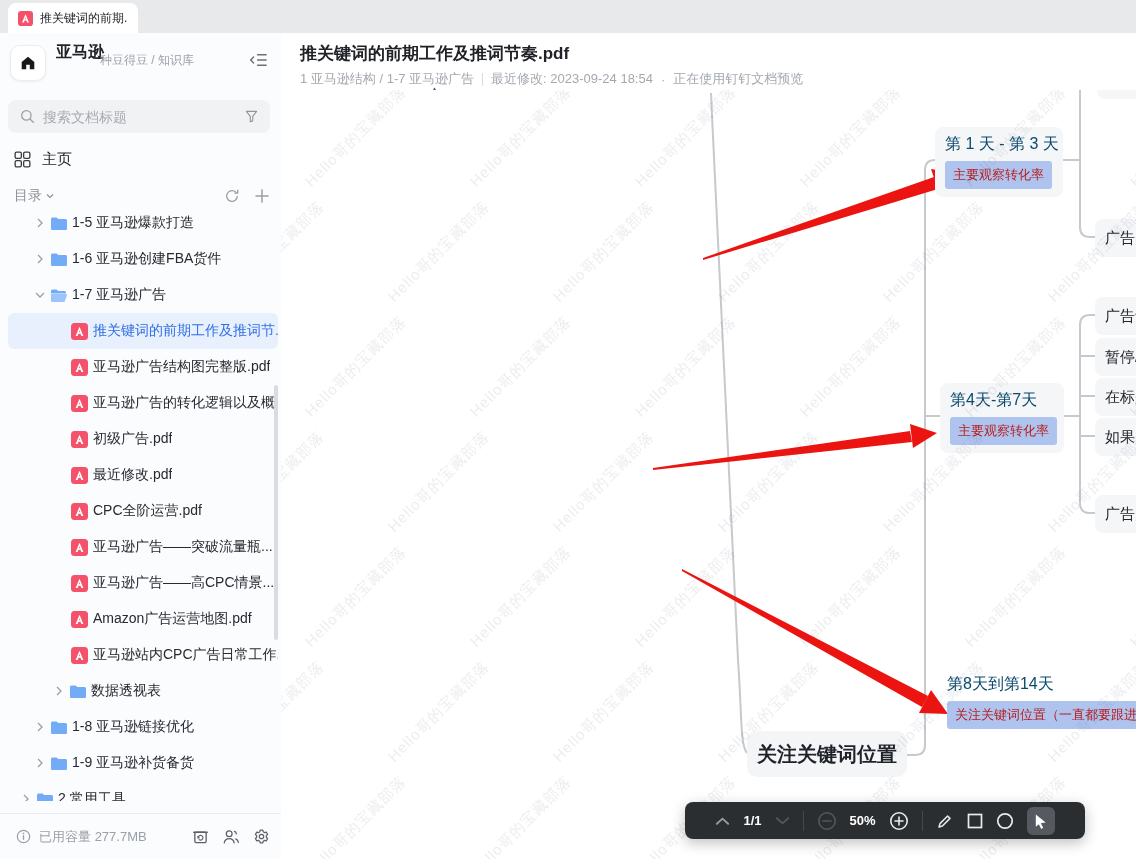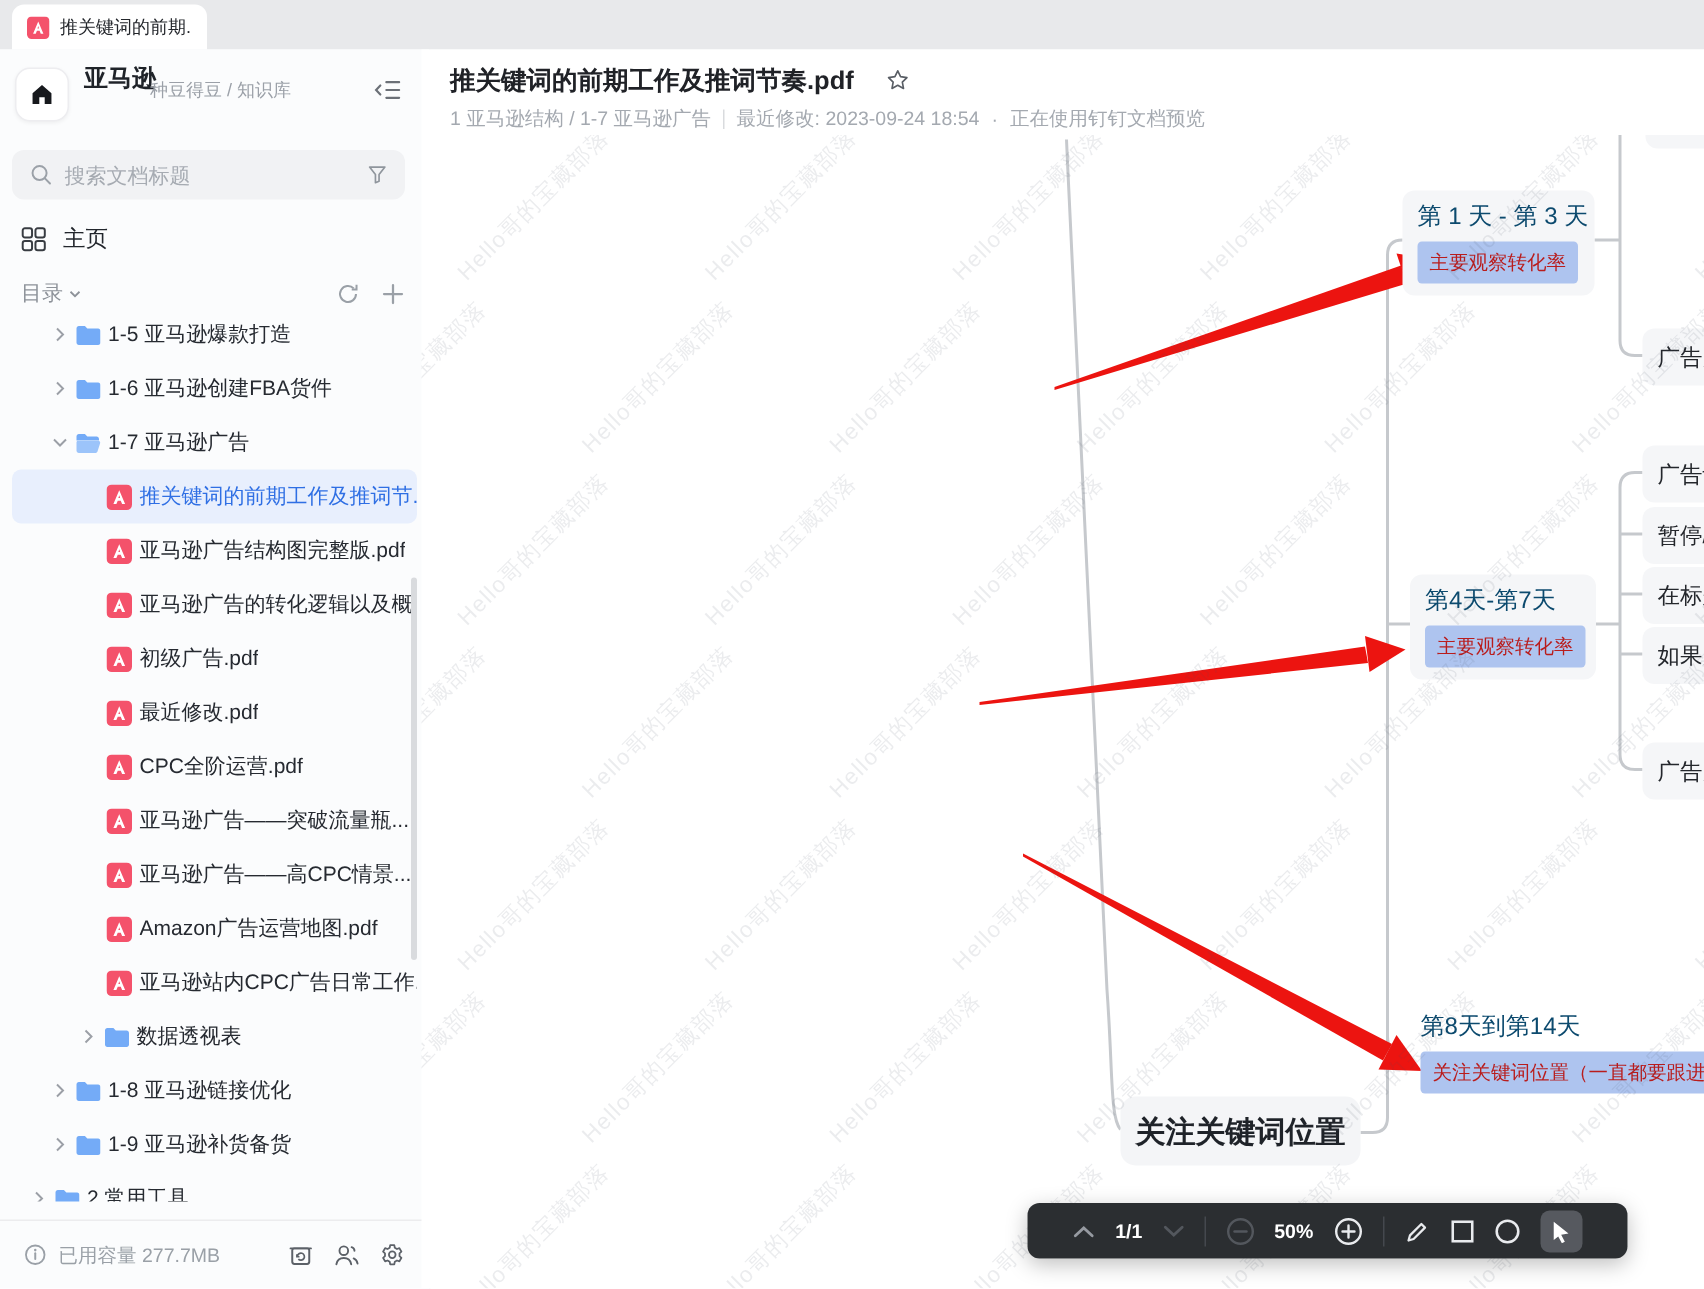--- a/index.html
+++ b/index.html
@@ -55,21 +55,21 @@
 
   .side-foot { position:absolute; left:0; bottom:0; width:100%; height:46px;
     border-top:1px solid #ececee; display:flex; align-items:center; padding:0 16px; gap:8px;
     background:#fbfcfd; }
   .foot-label { font-size:13px; color:#9aa0a7; }
   .foot-icons { margin-left:auto; display:flex; align-items:center; gap:13px; }
   .foot-icons > span { display:flex; cursor:pointer; }
 
   
   .doc-header { position:absolute; left:281px; top:33px; width:855px; height:57px; background:#fff; }
-  .doc-title-row { position:absolute; left:19px; top:9px; display:flex; align-items:center; gap:21px; }
+  .doc-title-row { position:absolute; left:19px; top:9px; display:flex; align-items:center; gap:21px;flex-direction:column; }
   .doc-title { font-size:17px; font-weight:600; color:#202227; }
   .doc-meta { position:absolute; left:19px; top:37px; display:flex; align-items:center; gap:8px;
     font-size:13px; color:#a4a9b0; }
   .meta-sep { width:1px; height:13px; background:#d9dbde; display:inline-block; }
 
   
   .canvas { position:absolute; left:281px; top:90px; width:855px; height:769px;
     background:#fff; overflow:hidden; }
   .links { position:absolute; left:0; top:0; }
 

